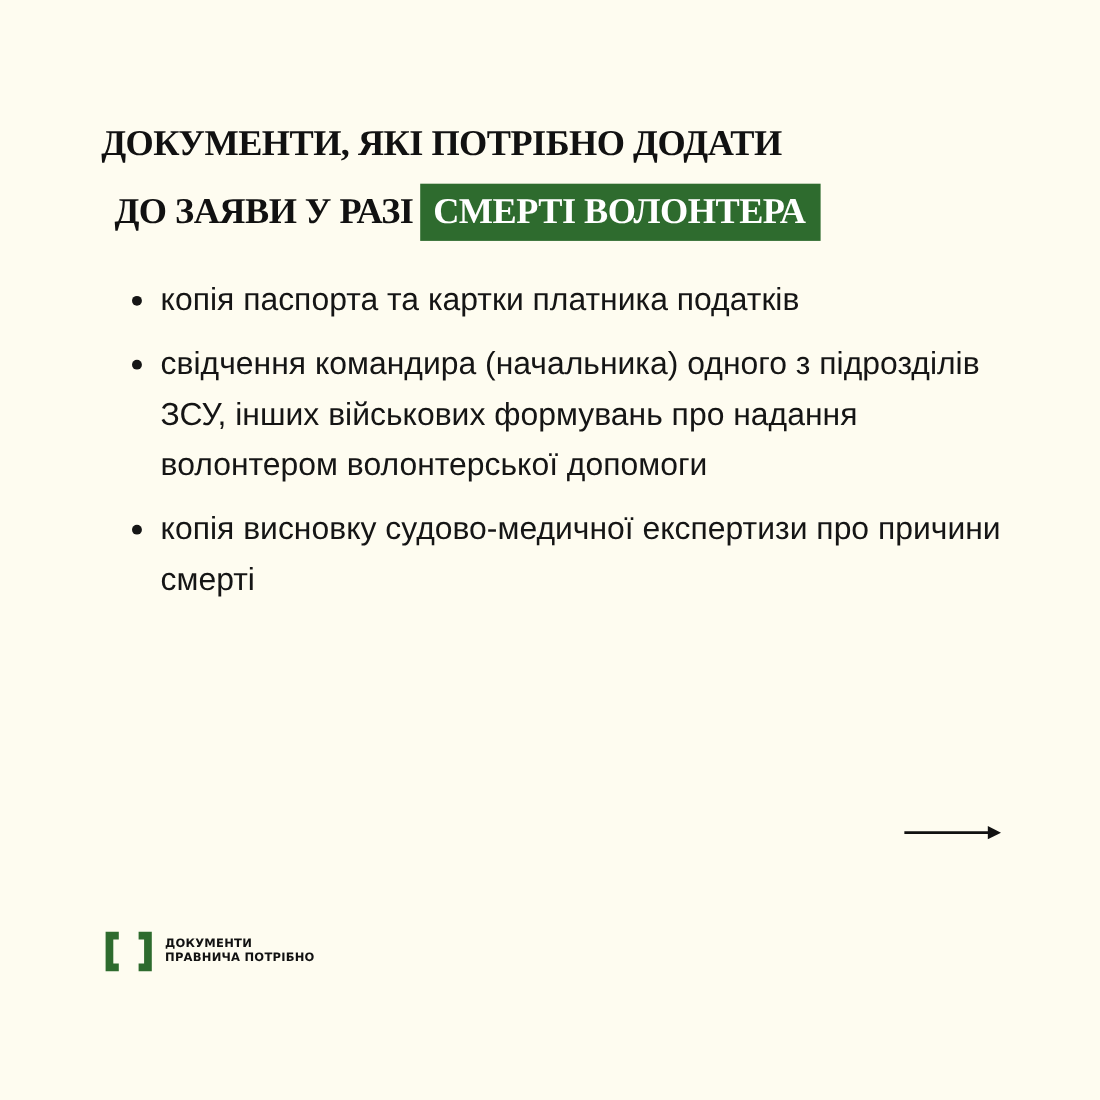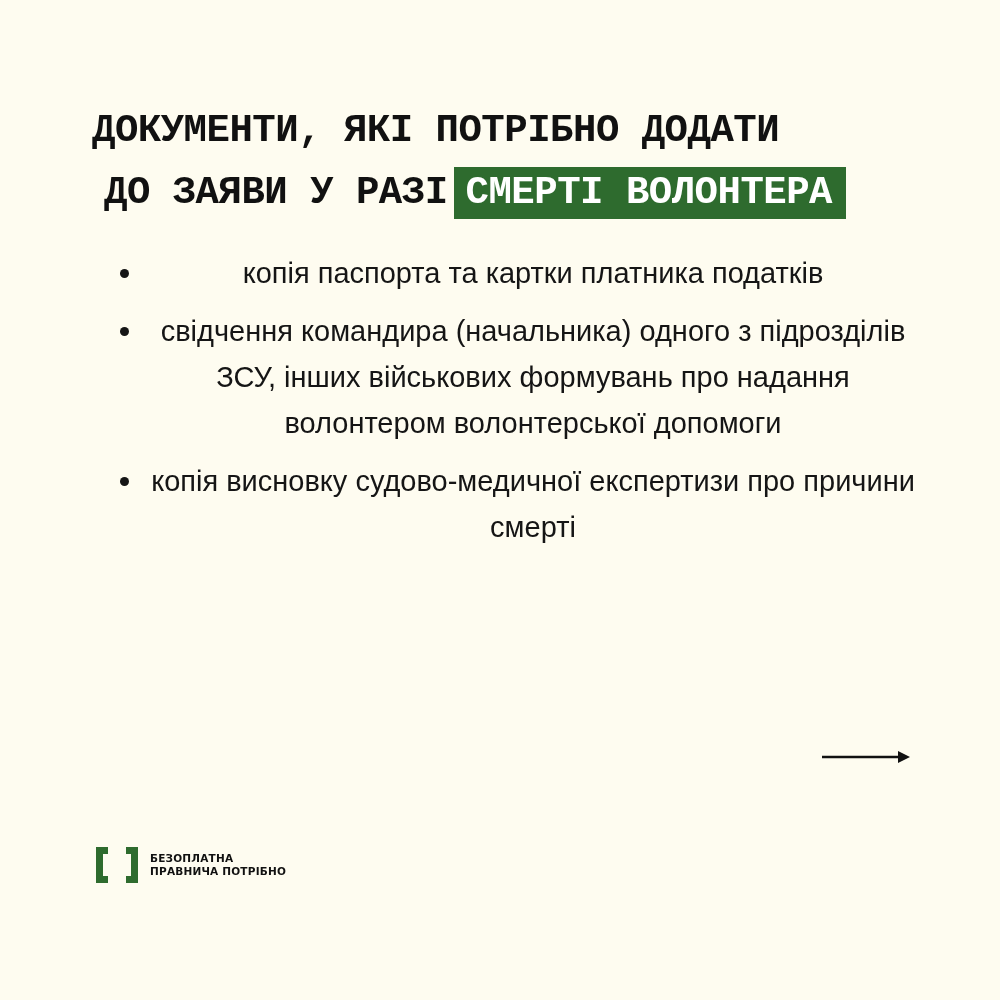--- a/index.html
+++ b/index.html
@@ -13,23 +13,23 @@
       position: relative;
       overflow: hidden;
       font-family: "Liberation Sans", sans-serif;
       color: #141414;
     }
     .title {
       position: absolute;
       left: 92px;
       top: 100px;
       width: 840px;
-      font-family: Liberation Mono, monospace;
+      font-family: Liberation Serif, serif;
       font-weight: bold;
-      font-size: 39px;
+      font-size: 33px;
       line-height: 62px;
       letter-spacing: -0.5px;
       color: #111;
       white-space: nowrap;
     }
     .title .line1 {
       display: block;
       height: 62px;
     }
     .title .line2 {
@@ -48,21 +48,20 @@
       margin-left: 6px;
     }
     .list {
       position: absolute;
       left: 120px;
       top: 250px;
       width: 800px;
       margin: 0;
       padding: 0;
       list-style: none;
-      text-align: center;
     }
     .list-item {
       position: relative;
       padding-left: 26px;
       font-size: 29px;
       line-height: 46px;
       margin-bottom: 12px;
       color: #151515;
     }
     .bullet {
@@ -134,16 +133,16 @@
 </div>
 
 <div class="logo">
   <div class="logo-mark">
     <svg width="46" height="38" viewBox="0 0 46 38">
       <path d="M2 1 H14 V8 H9 V30 H14 V37 H2 Z" fill="#2e6b2e"></path>
       <path d="M44 1 H32 V8 H37 V30 H32 V37 H44 Z" fill="#2e6b2e"></path>
     </svg>
   </div>
   <div class="logo-text">
-    <div>БЕЗОПЛАТНА</div>
+    <div>ДОКУМЕНТИ</div>
     <div>ПРАВНИЧА ПОТРІБНО</div>
   </div>
 </div>
 
 </body></html>

